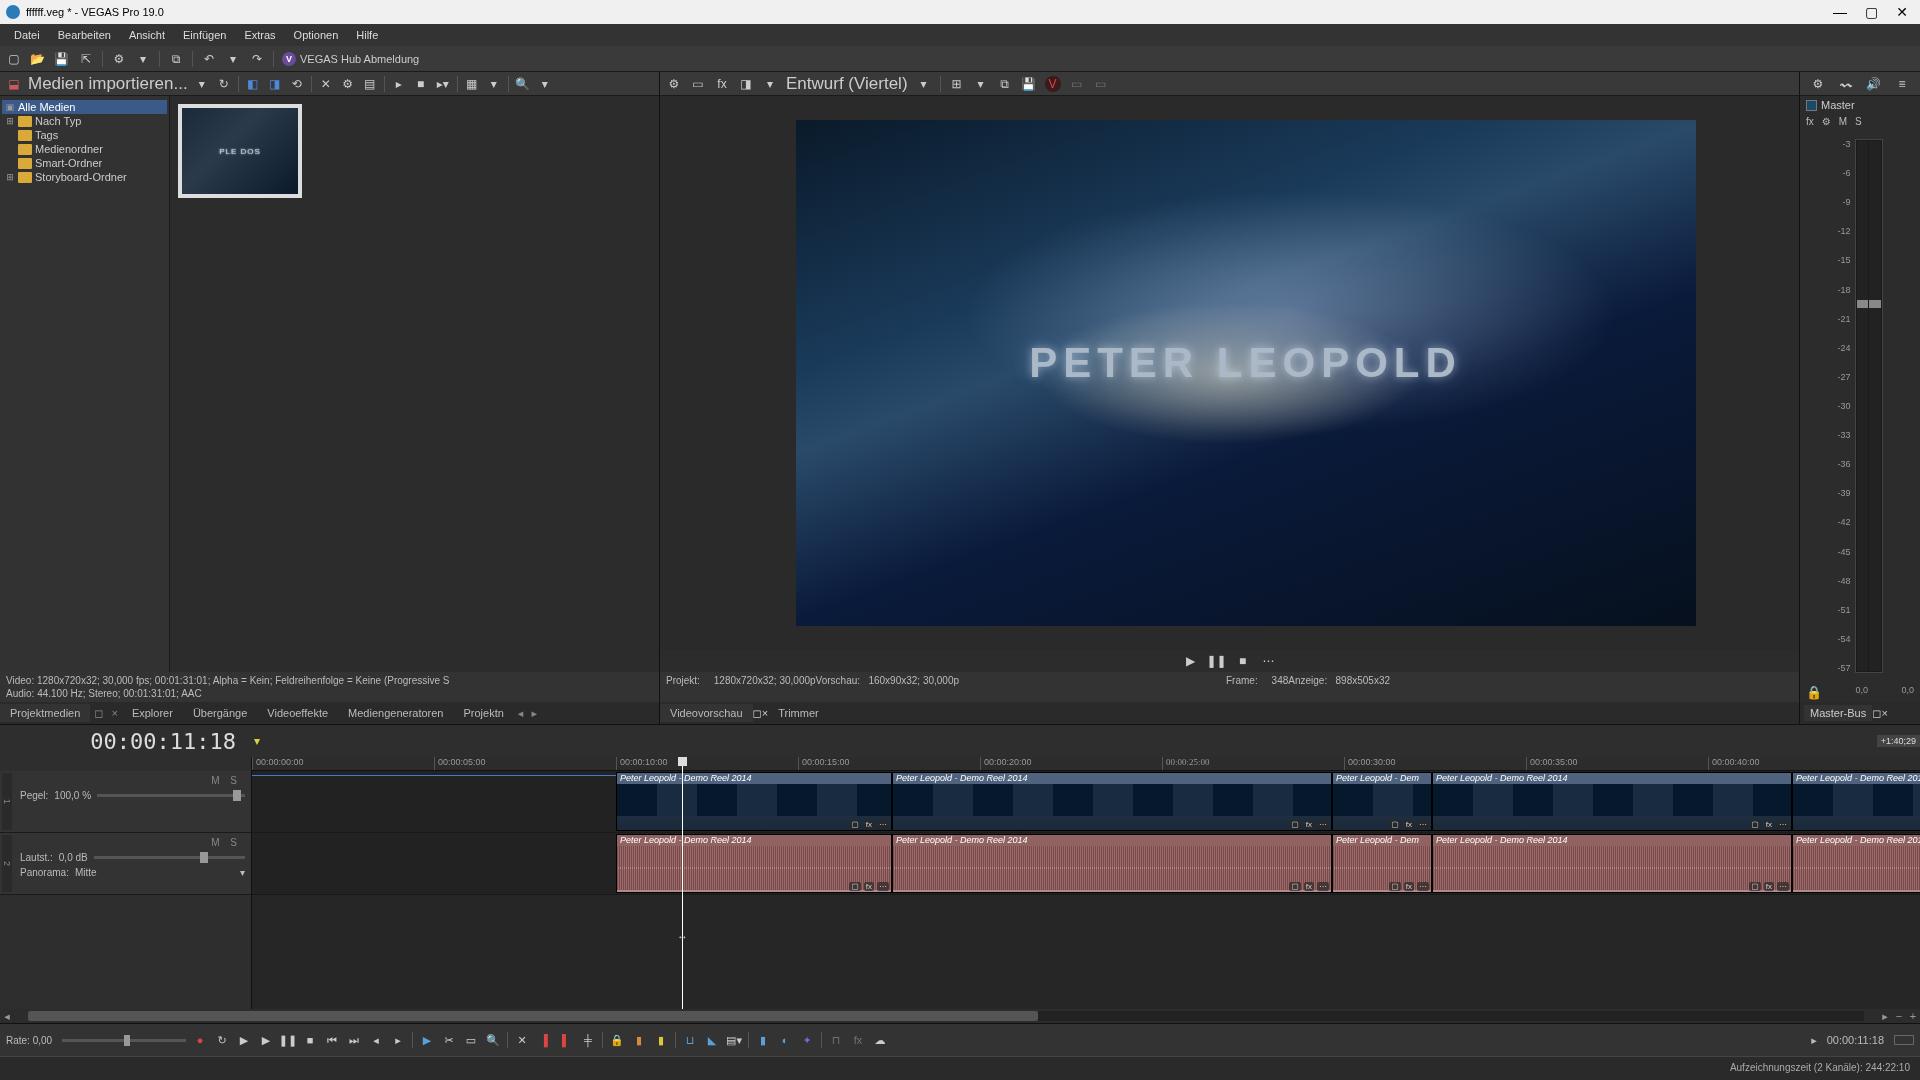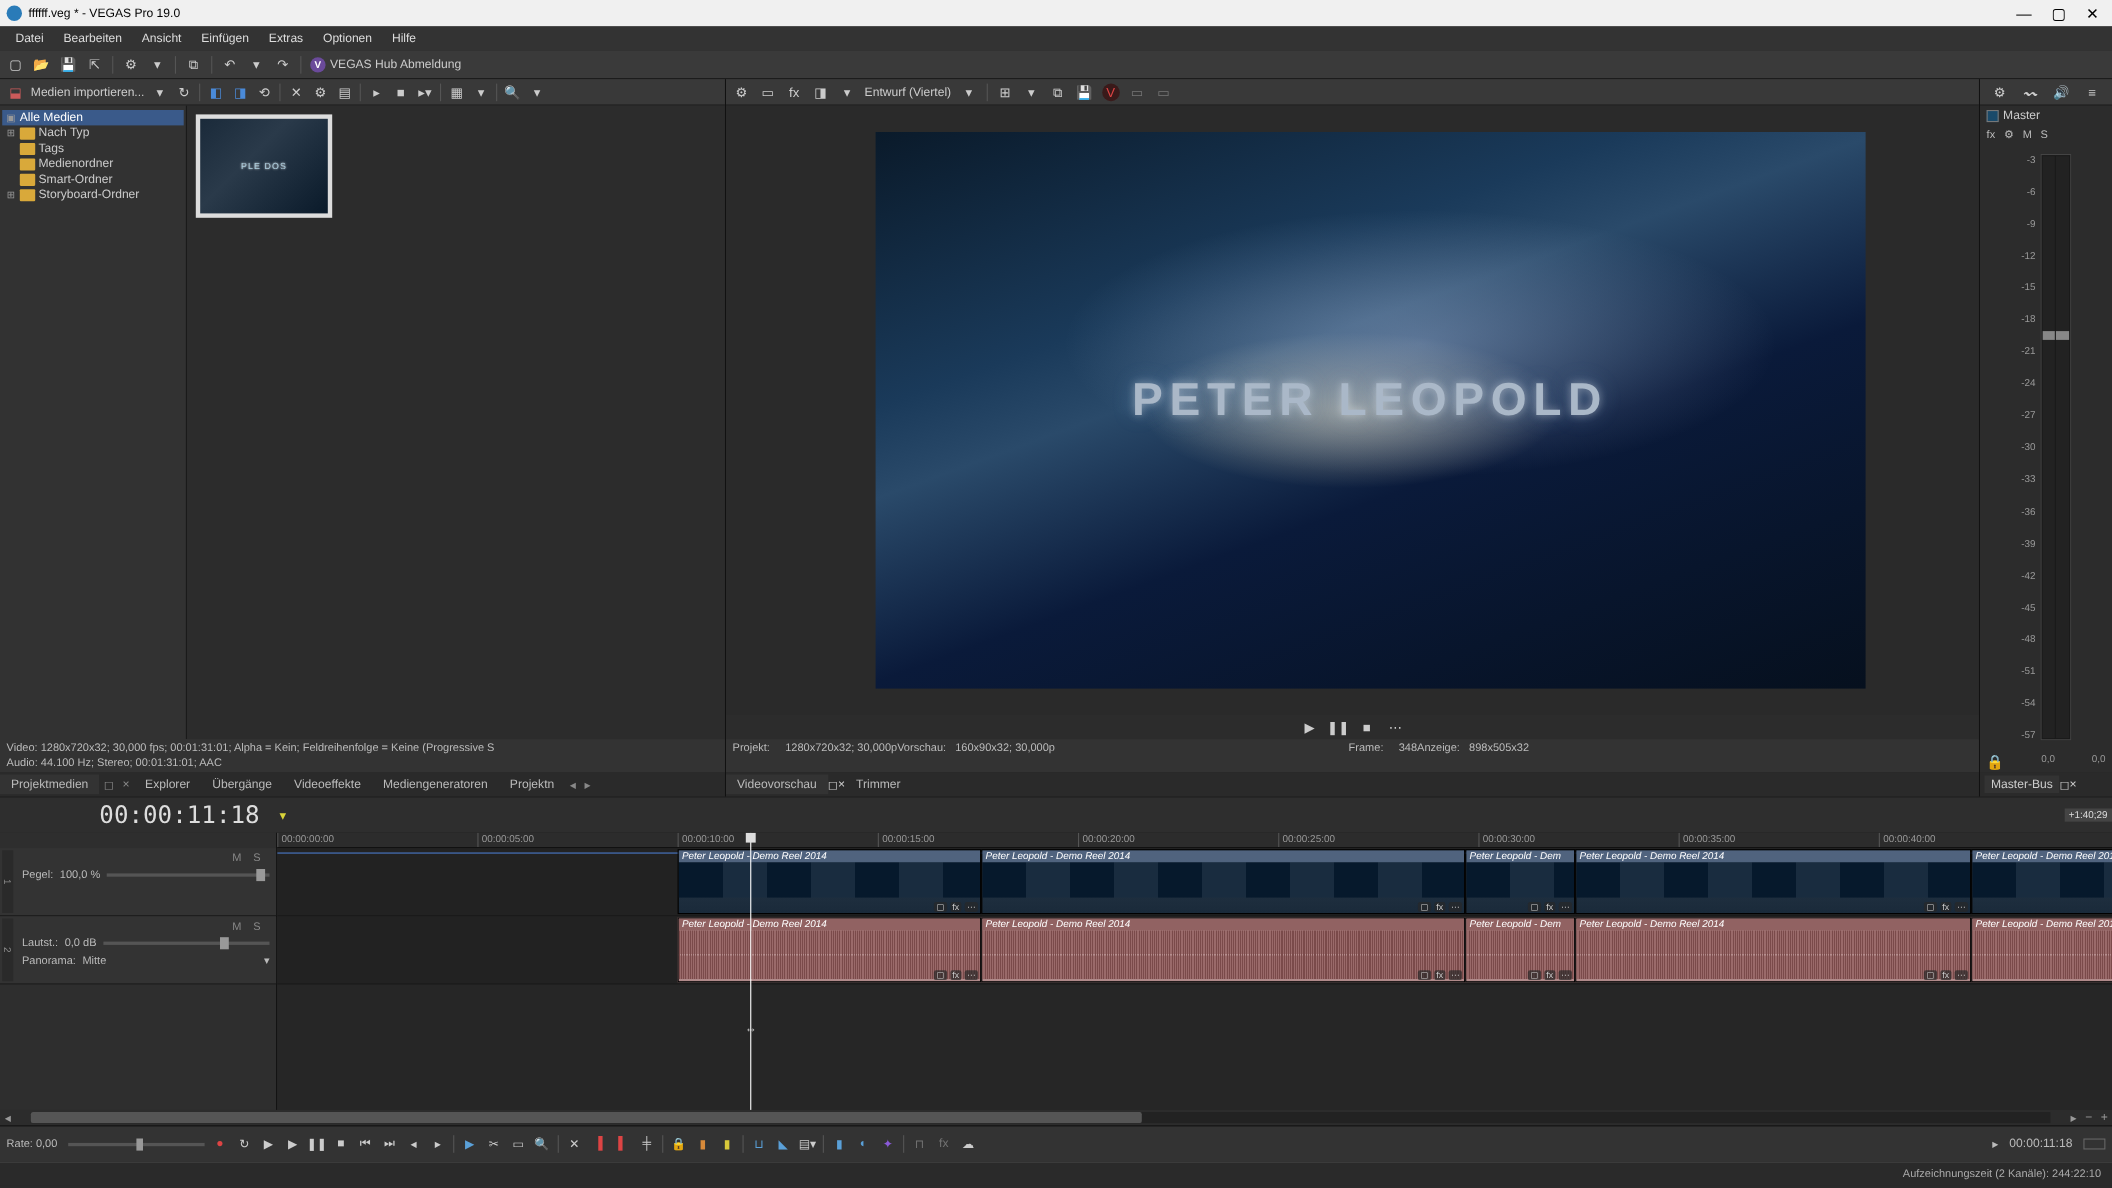--- a/index.html
+++ b/index.html
@@ -102,21 +102,21 @@
 .rate { color:#bbb; font-size:10px; width:180px; display:flex; align-items:center; gap:10px; }
 .rate .rslider { flex:1; height:3px; background:#555; position:relative; }
 .rate .rthumb { position:absolute; left:50%; top:-4px; width:6px; height:11px; background:#999; }
 .transport { display:flex; align-items:center; gap:6px; }
 .tbtn { width:16px; height:16px; display:flex; align-items:center; justify-content:center; font-size:11px; color:#ccc; }
 .tbtn.rec { color:#d44; }
 .tbtn.blue { color:#5aa0d8; }
 .tl-right { margin-left:auto; display:flex; align-items:center; gap:10px; font-size:11px; color:#bbb; font-family:Consolas,monospace; }
 .statusbar { height: 22px; background: #2a2a2a; border-top: 1px solid #444; display:flex; align-items:center; justify-content:flex-end; padding:0 10px; font-size:10px; color:#aaa; }
 .videnv { position:absolute; left:0; right:0; height:1px; background:#4a7aca; }
-.dropdown-text { color:#ccc; font-size:11px; }
+.dropdown-text { color:#ccc; font-size:17px; }
 </style>
 </head>
 <body>
 
 <div class="titlebar">
   <div class="icon"></div>
   <div class="title">ffffff.veg * - VEGAS Pro 19.0</div>
   <div class="btns">
     <span>—</span>
     <span>▢</span>
@@ -387,21 +387,21 @@
         </div>
       </div>
     </div>
     <div class="tl-tracks">
       <div class="ruler" id="ruler">
           <div class="tick" style="left: 0px;">00:00:00:00</div>
           <div class="tick" style="left: 182px;">00:00:05:00</div>
           <div class="tick" style="left: 364px;">00:00:10:00</div>
           <div class="tick" style="left: 546px;">00:00:15:00</div>
           <div class="tick" style="left: 728px;">00:00:20:00</div>
-          <div class="tick" style="left: 910px;">00:00:25:00</div>
+          <div class="tick" style="left: 910px; font-family: Liberation Serif, serif;">00:00:25:00</div>
           <div class="tick" style="left: 1092px;">00:00:30:00</div>
           <div class="tick" style="left: 1274px;">00:00:35:00</div>
           <div class="tick" style="left: 1456px;">00:00:40:00</div>
         </div>
 
       <div class="track" id="vtrack">
         <div class="videnv" style="top:4px;"></div>
       <div class="clip v" style="left: 364px; width: 276px;">
             <div class="title">Peter Leopold - Demo Reel 2014</div>
             <div class="thumbstrip"></div>

